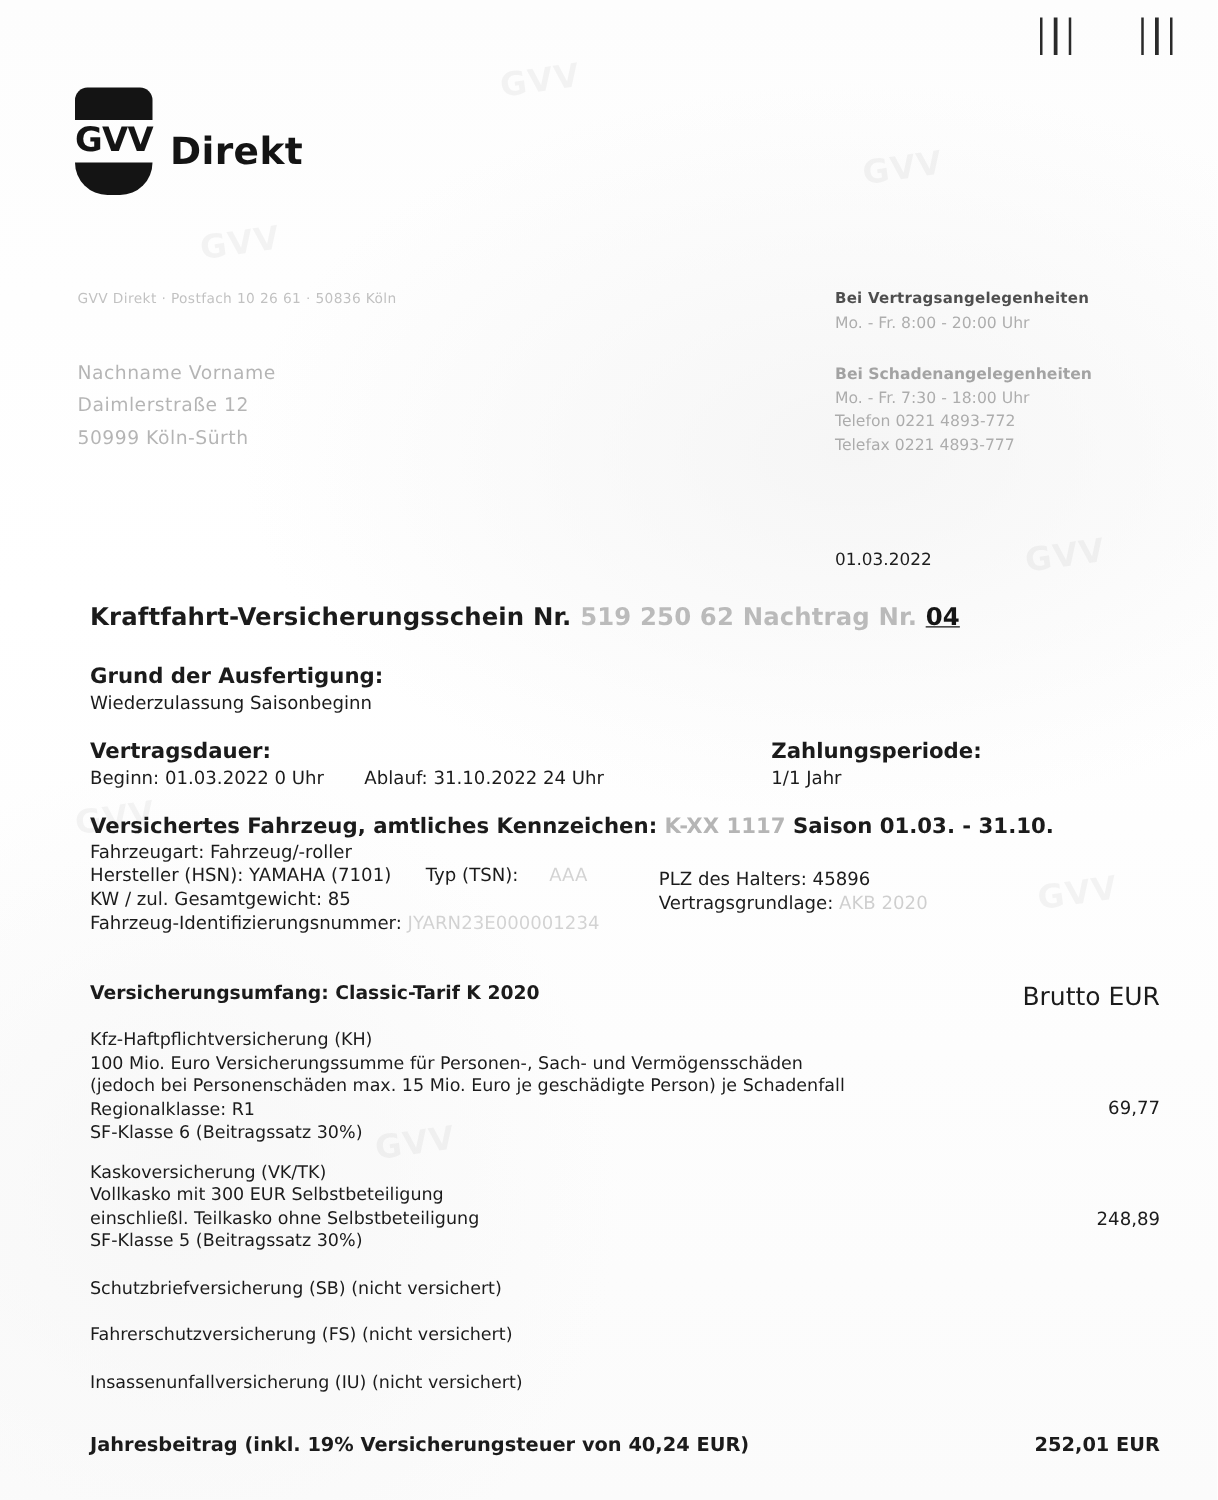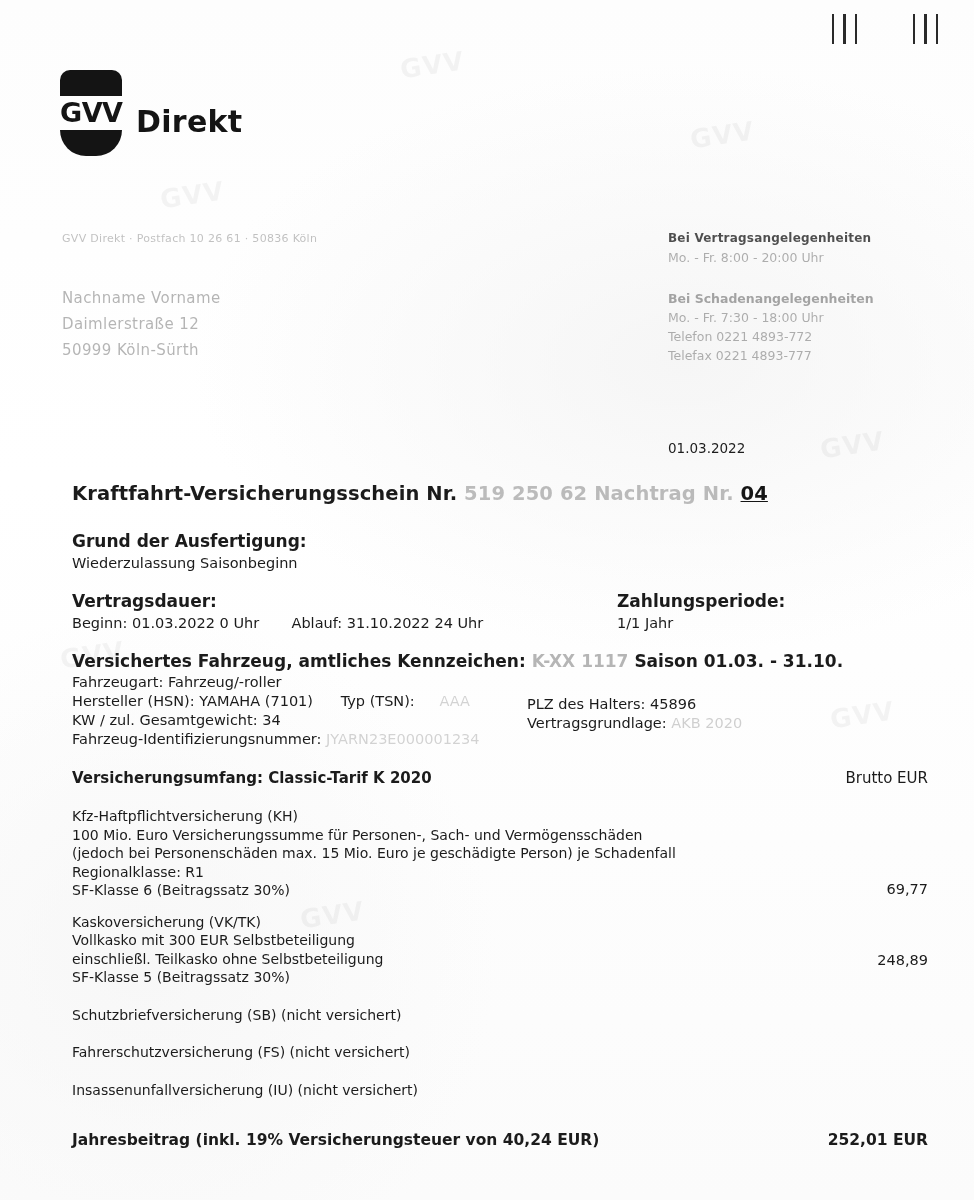--- a/index.html
+++ b/index.html
@@ -187,21 +187,21 @@
     left: 545px;
     top: 0;
   }
 
   .tight { line-height: 19px; }
 
   .brutto {
     position: absolute;
     right: 0;
     top: 0;
-    font-size: 15px;
+    font-size: 20px;
   }
 
   .cover-title {
     font-weight: bold;
     font-size: 15px;
   }
   .block {
     font-size: 14px;
     line-height: 18.5px;
     position: relative;
@@ -330,53 +330,53 @@
         </div>
         <div>
           <span>Hersteller (HSN):</span>
           <span>YAMAHA (7101)</span>
           &nbsp;&nbsp;&nbsp;&nbsp;
           <span>Typ (TSN):</span>
           <span class="blur" style="color:rgba(40,40,40,0.20);margin-left:20px;">AAA</span>
         </div>
         <div>
           <span>KW / zul. Gesamtgewicht:</span>
-          <span>34</span>
+          <span>85</span>
         </div>
         <div>
           <span>Fahrzeug-Identifizierungsnummer:</span>
           <span class="blur" style="color:rgba(40,40,40,0.20);">JYARN23E000001234</span>
         </div>
       </div>
       <div class="col-right" style="top:44px; left:455px;">
         <div class="val tight">
           <span>PLZ des Halters:</span>
           <span>45896</span>
         </div>
         <div class="val tight">
           <span>Vertragsgrundlage:</span>
           <span class="blur" style="color:rgba(40,40,40,0.22);">AKB 2020</span>
         </div>
       </div>
     </div>
 
-    <div class="row" style="margin-top:20px;">
+    <div class="row" style="margin-top:36px;">
       <div class="cover-title">Versicherungsumfang: Classic-Tarif K 2020</div>
       <div class="brutto">Brutto EUR</div>
     </div>
 
     <div class="spacer-md"></div>
 
     <div class="block">
       <div>Kfz-Haftpflichtversicherung (KH)</div>
       <div>100 Mio. Euro Versicherungssumme für Personen-, Sach- und Vermögensschäden</div>
       <div>(jedoch bei Personenschäden max. 15 Mio. Euro je geschädigte Person) je Schadenfall</div>
       <div>Regionalklasse: R1</div>
       <div>SF-Klasse 6 (Beitragssatz 30%)</div>
-      <div class="amount" style="top:73px;">69,77</div>
+      <div class="amount" style="top:55px;">69,77</div>
     </div>
 
     <div class="spacer-sm"></div>
 
     <div class="block">
       <div>Kaskoversicherung (VK/TK)</div>
       <div>Vollkasko mit 300 EUR Selbstbeteiligung</div>
       <div>einschließl. Teilkasko ohne Selbstbeteiligung</div>
       <div>SF-Klasse 5 (Beitragssatz 30%)</div>
       <div class="amount" style="top:38px;">248,89</div>

